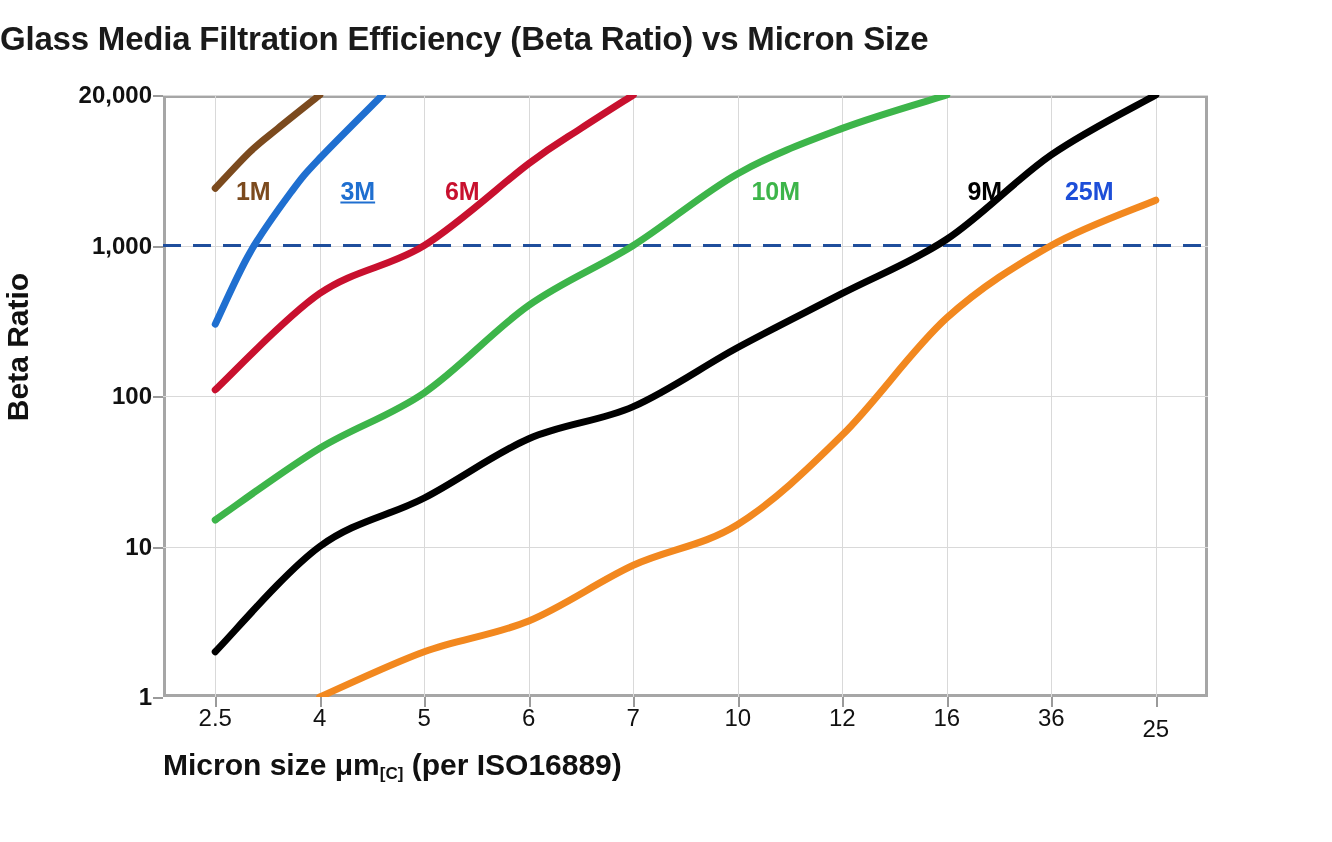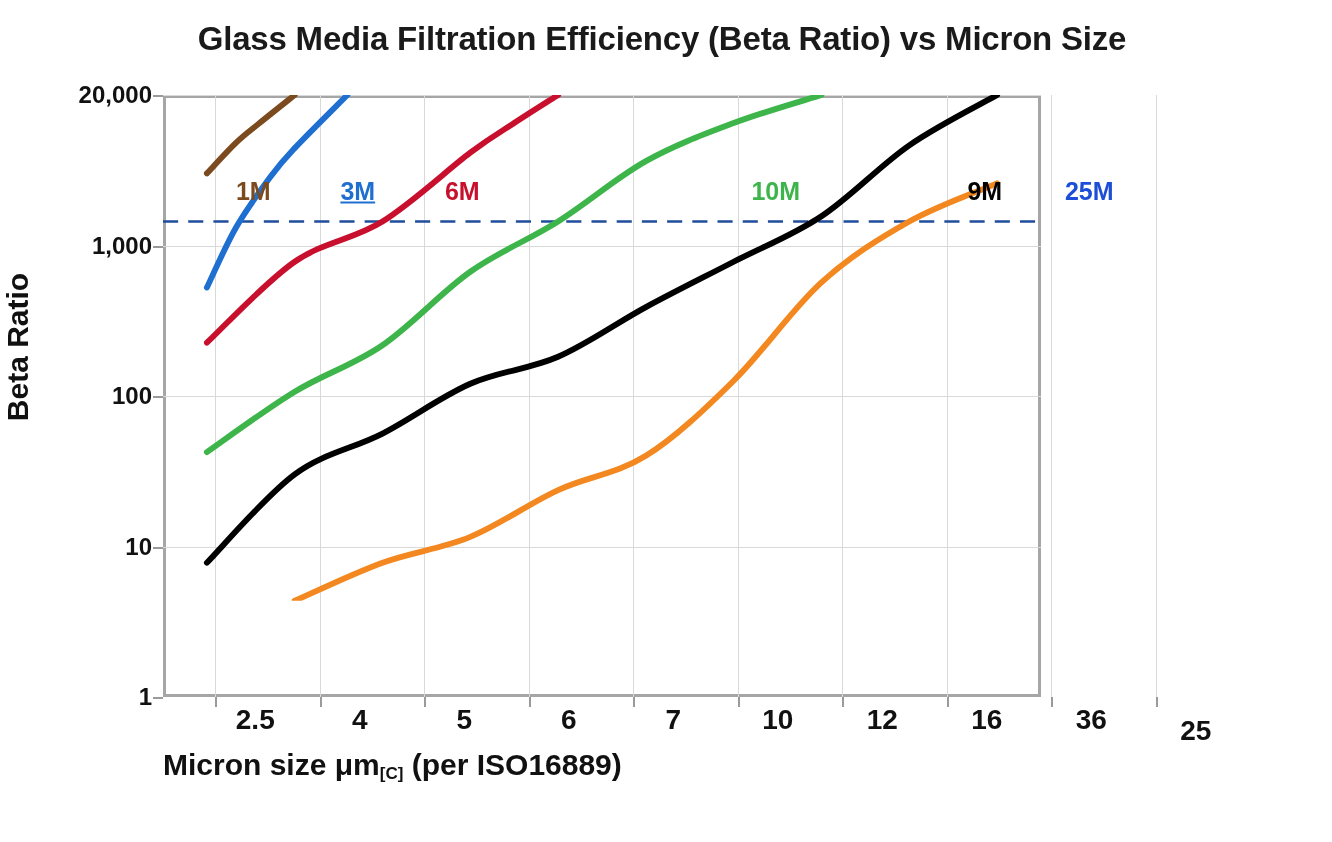--- a/index.html
+++ b/index.html
@@ -8,32 +8,31 @@
     background:#ffffff;
     font-family:"Liberation Sans", sans-serif;
     overflow:hidden;
     position:relative;
   }
   #chart-root{position:absolute;inset:0;}
 
   .chart-title{
     position:absolute;
     left:0;right:8px;top:20px;
-    text-align:center;
     font-size:33px;
     font-weight:bold;
     color:#1a1a1a;
     letter-spacing:-0.2px;
   }
 
   
   .plot-area{
     position:absolute;
     left:163px;top:95px;
-    width:878px;height:602px;
+    width:1045px;height:602px;
   }
   .plot-frame{
     position:absolute;inset:0;
     border-left:3px solid #a6a6a6;
     border-bottom:3px solid #a6a6a6;
     box-sizing:border-box;
   }
   .gridline-v{
     position:absolute;top:0;bottom:0;width:1px;
     background:#d9d9d9;
@@ -65,26 +64,25 @@
     color:#111;
     transform:translateY(-50%);
     white-space:nowrap;
   }
   #y-ticks{position:absolute;left:0px;top:95px;width:152px;height:602px;}
 
   
   #x-ticks{position:absolute;left:163px;top:704px;width:1045px;height:40px;}
   .xlabel-tick{
     position:absolute;
-    font-size:28px;
-    font-weight:bold;
+    font-size:24px;
+    font-weight:normal;
     color:#111;
     transform:translateX(-50%);
     white-space:nowrap;
-    margin-left:40px;
   }
 
   .y-axis-title{
     position:absolute;
     left:-212px;top:330px;
     width:460px;
     text-align:center;
     font-size:30px;
     font-weight:bold;
     color:#111;

